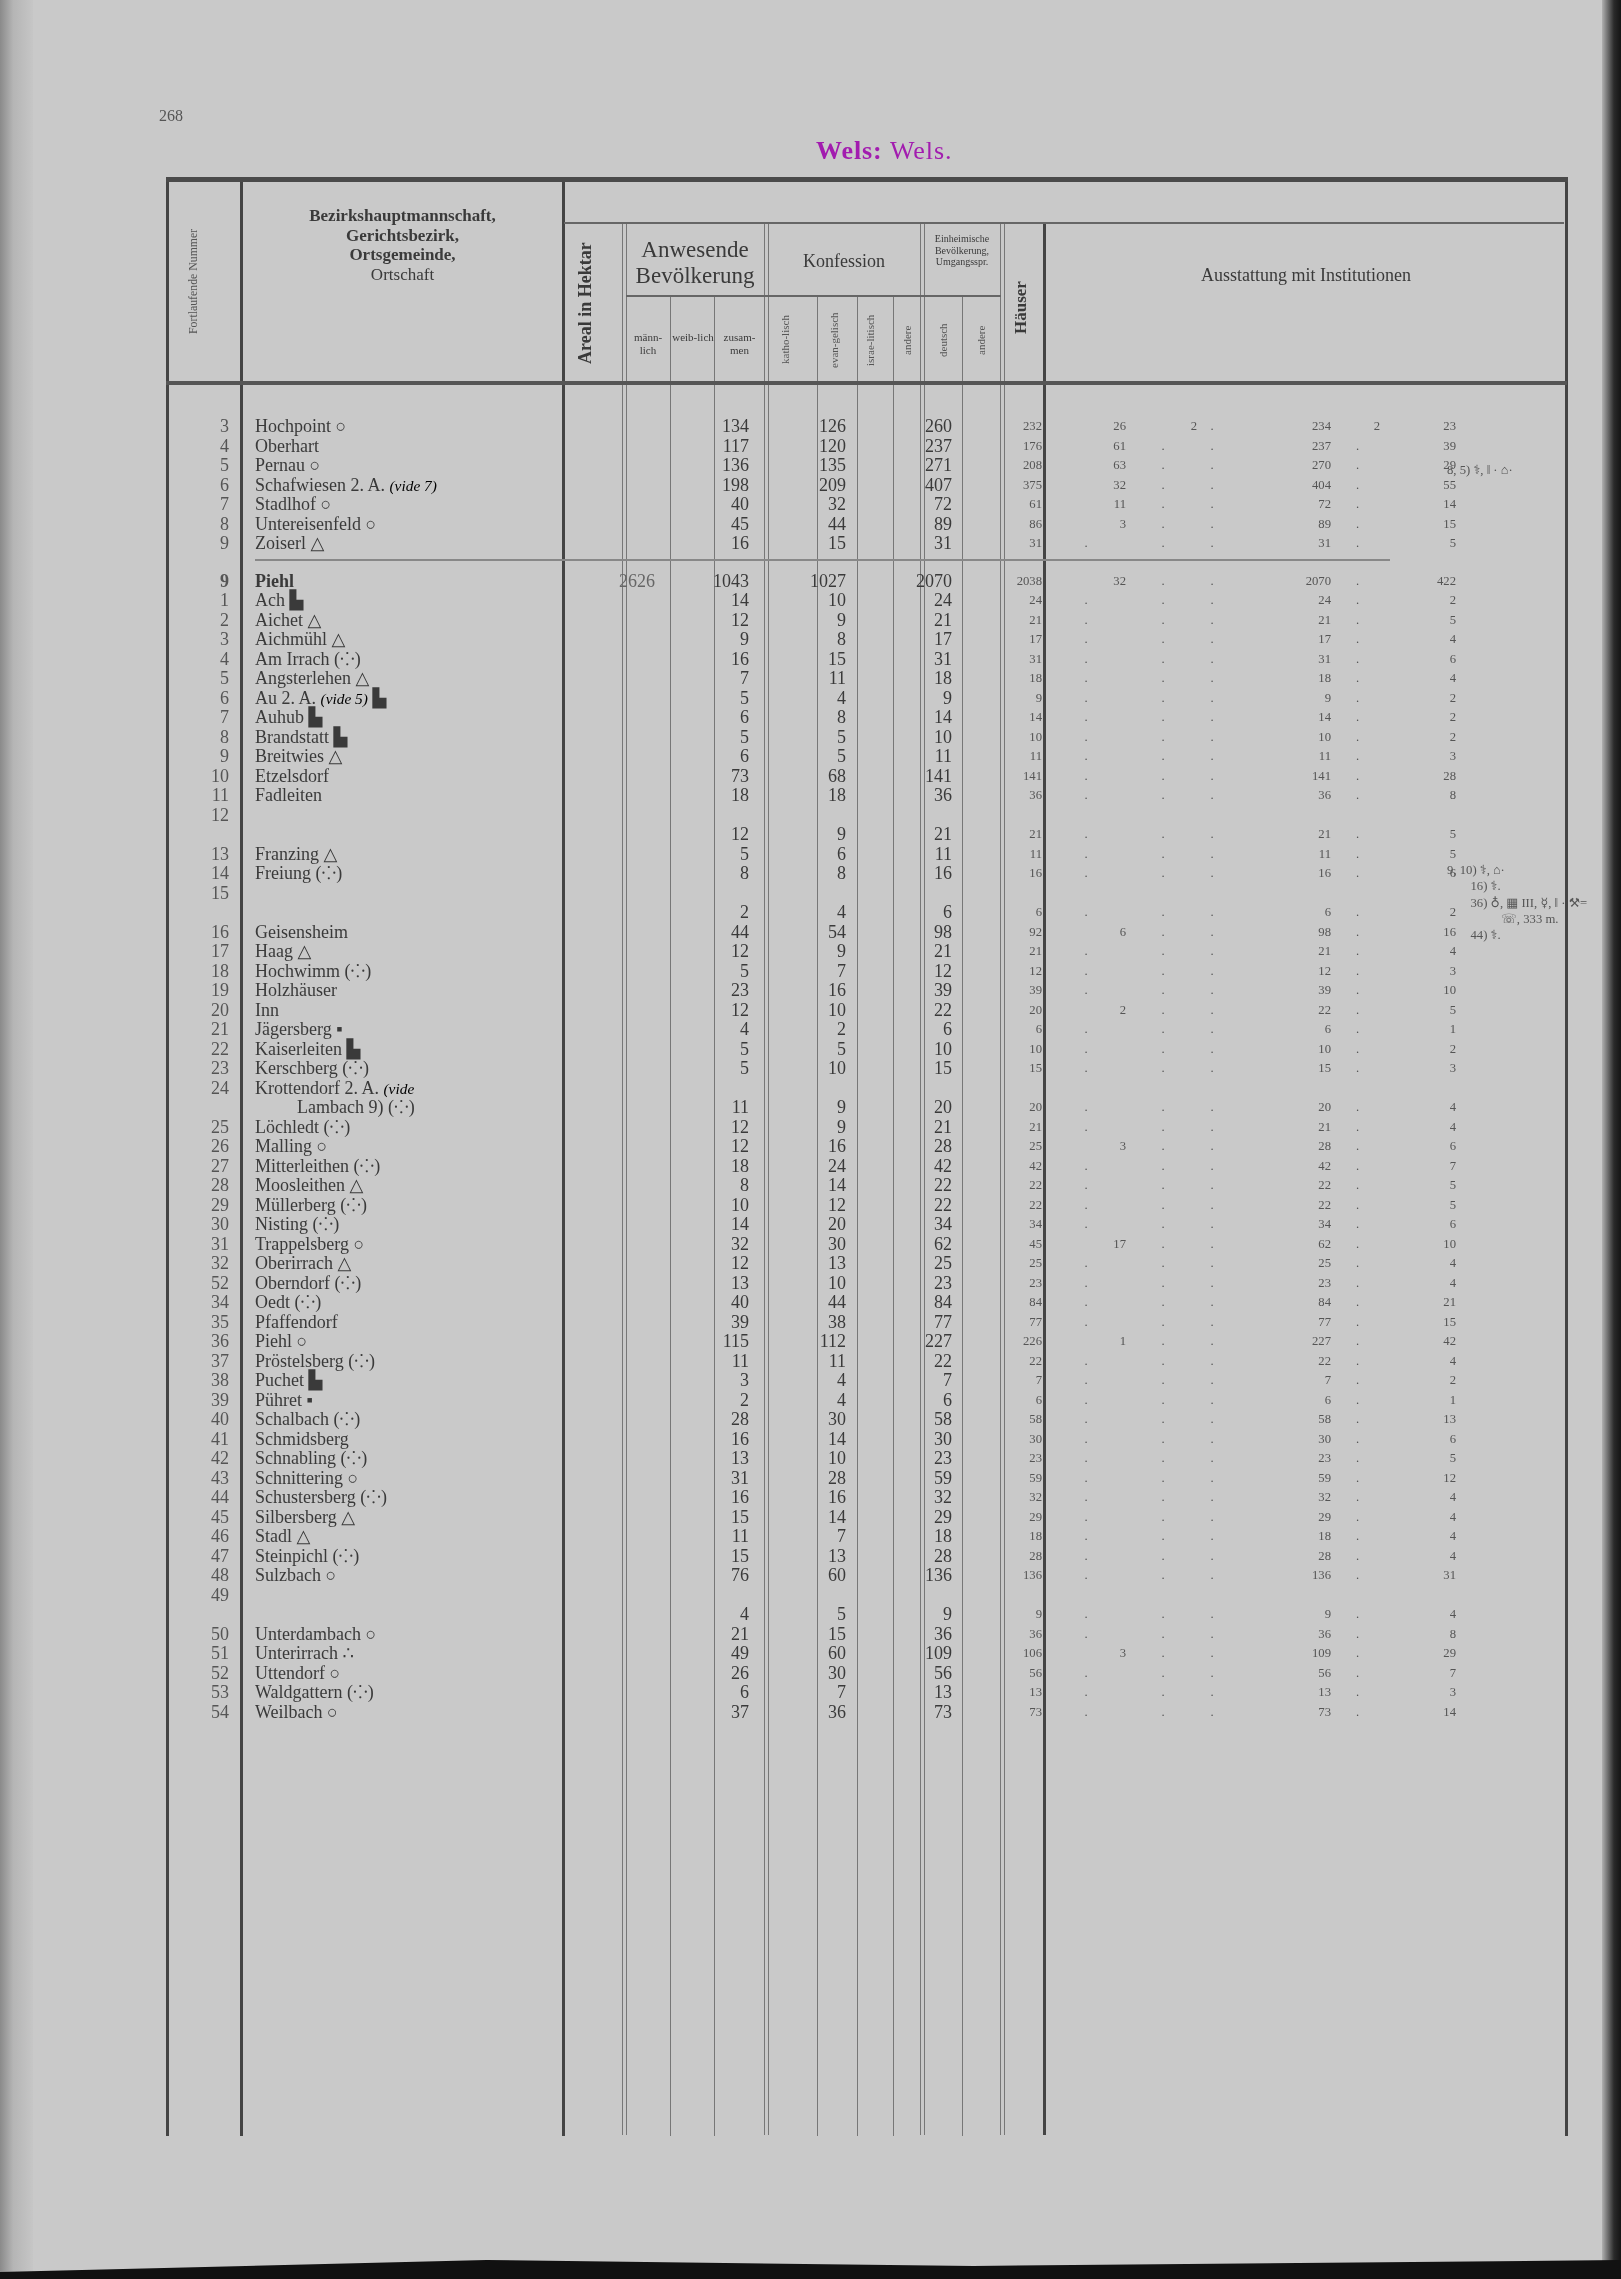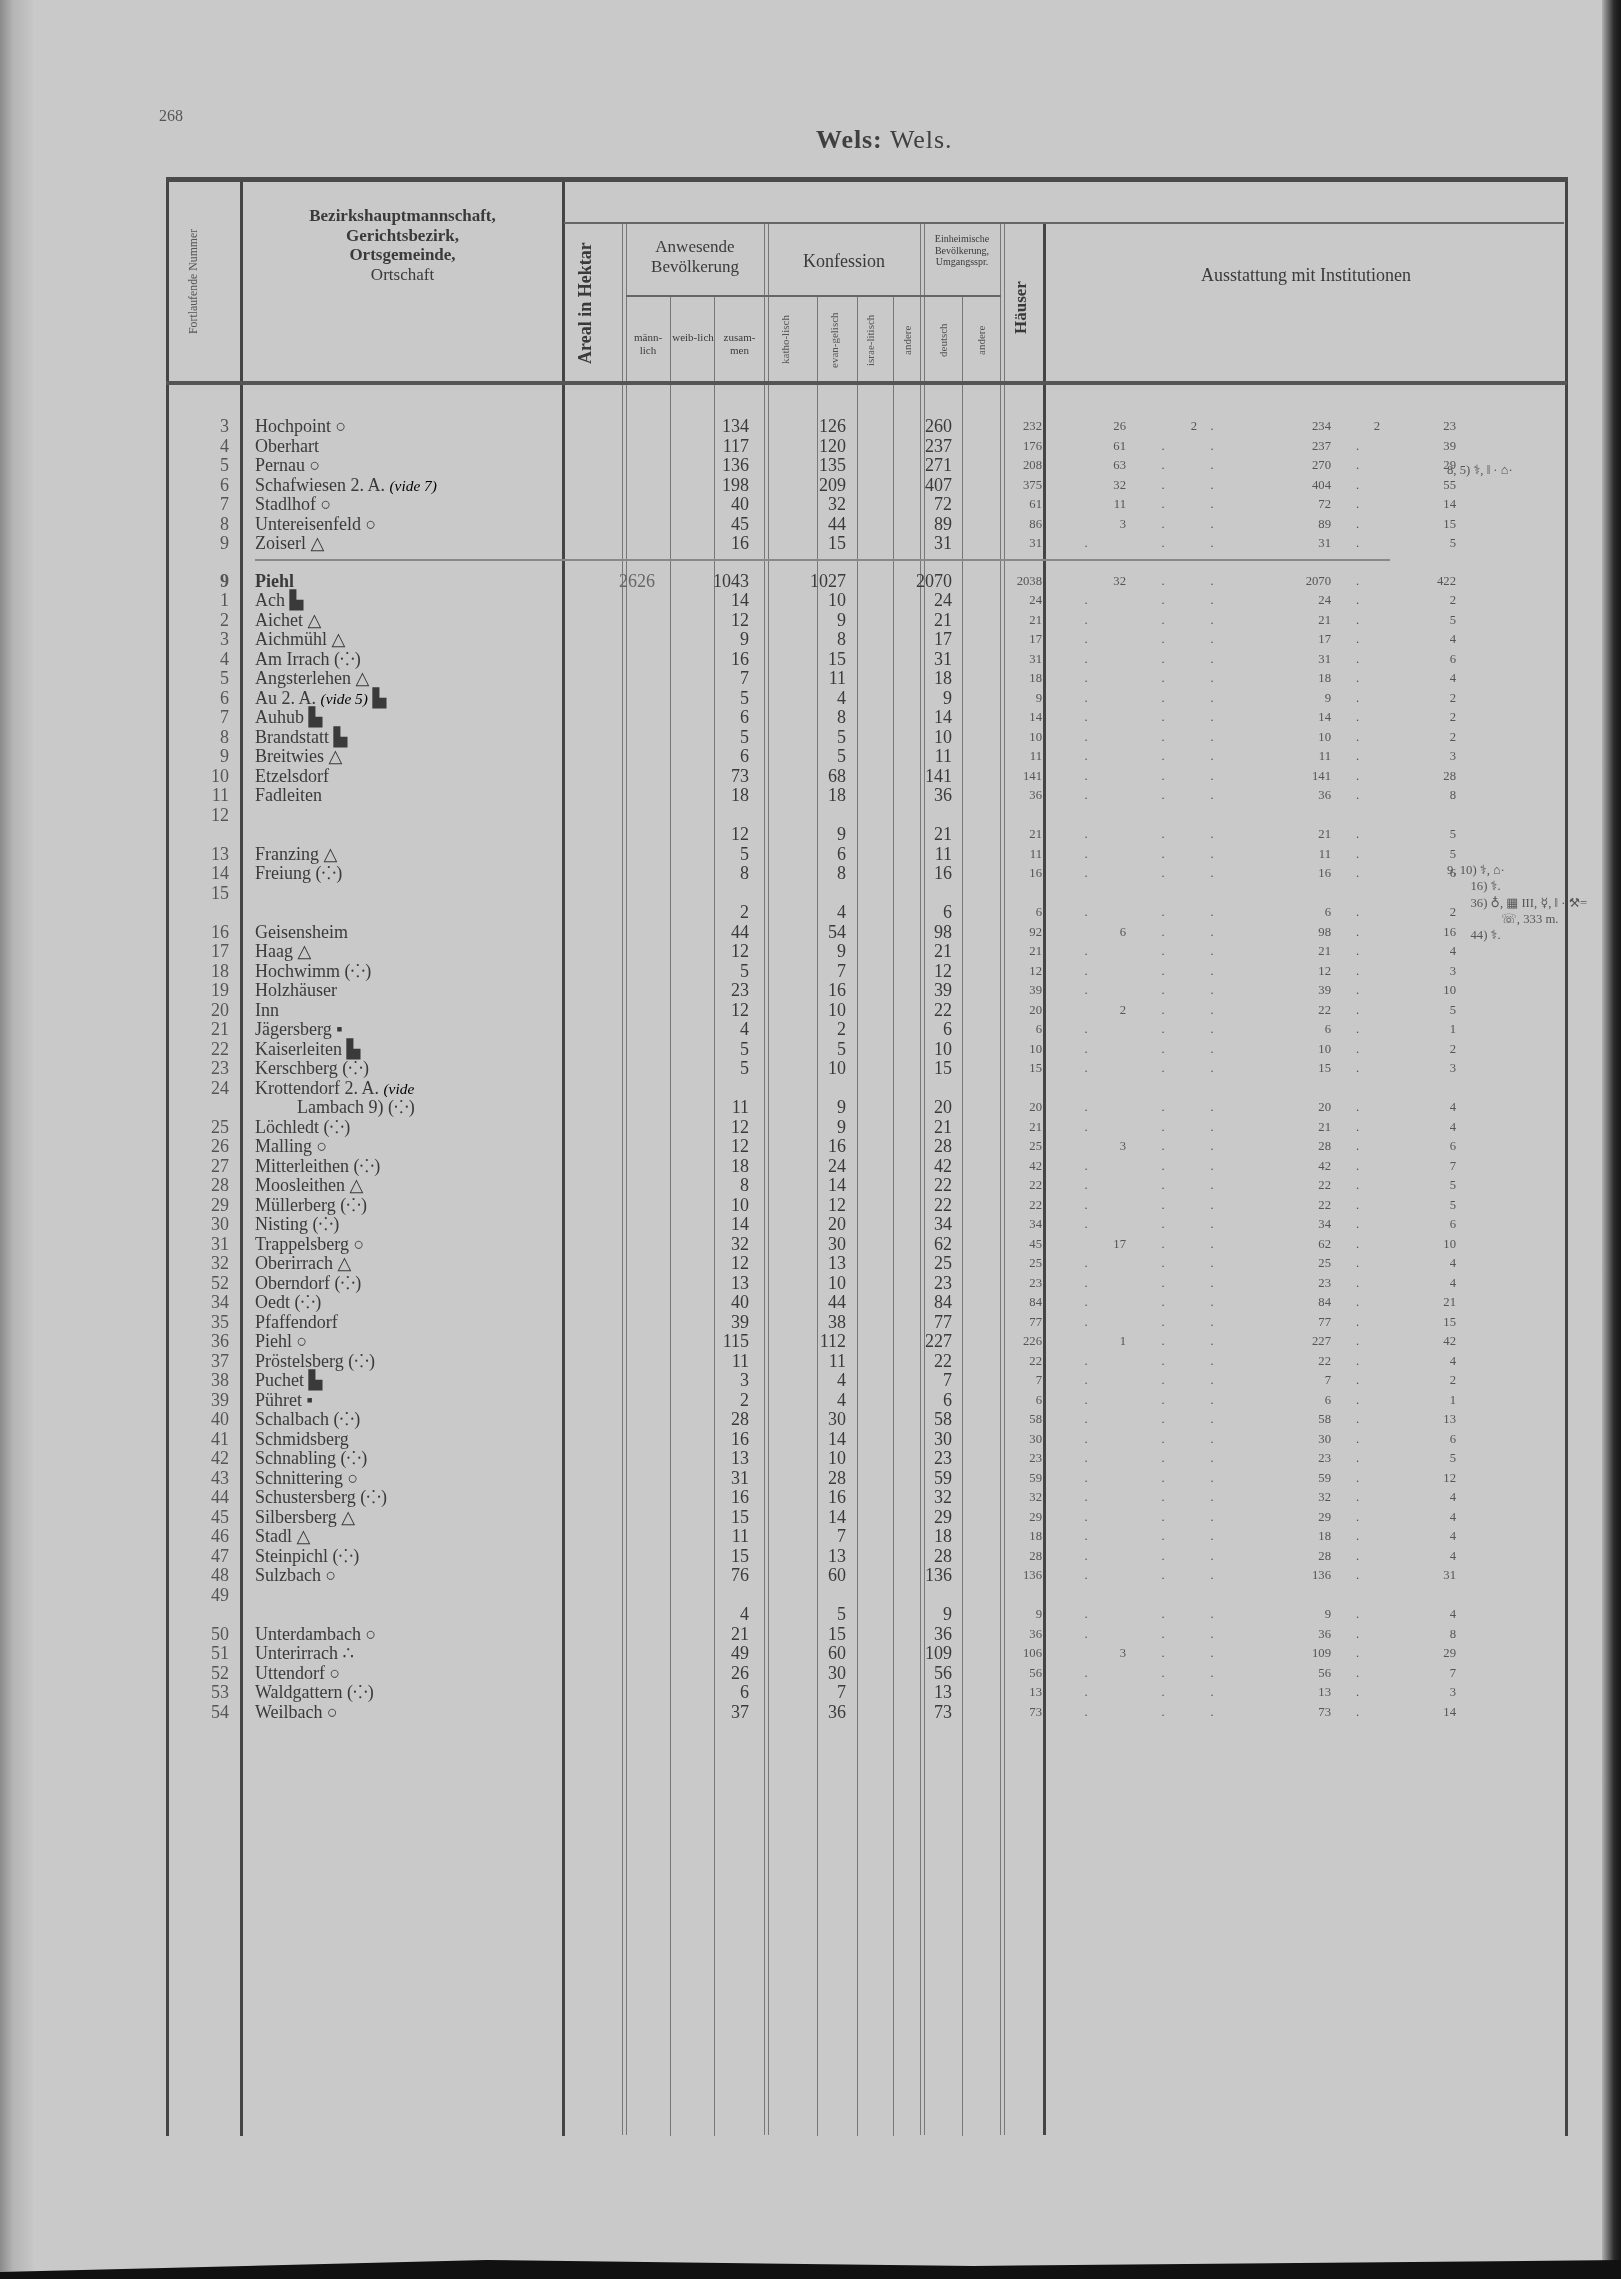--- a/index.html
+++ b/index.html
@@ -20,21 +20,21 @@
   .bottom-edge {
     position: absolute; left: 0; bottom: 0; width: 1622px; height: 20px;
     background: #111;
     clip-path: polygon(0 60%, 30% 0, 60% 30%, 100% 0, 100% 100%, 0 100%);
   }
   .page-number {
     position: absolute; left: 159px; top: 107px; font-size: 16px; color: #555;
     font-family: "Liberation Serif", serif;
   }
   .page-title {
-    position: absolute; left: 816px; top: 125px; font-size: 26px; color: #404040;
+    position: absolute; left: 816px; top: 136px; font-size: 26px; color: #a21caf;
     font-family: "Liberation Serif", serif; font-weight: bold; letter-spacing: 0.9px;
   }
   .page-title .sub { font-weight: normal; }
 
   
   .sheet {
     position: absolute; left: 166px; top: 177px; width: 1402px; height: 1958px;
   }
   .top-rule { position: absolute; left: 0; top: 0; width: 1402px; height: 4.5px; background: #4a4a4a; }
   .vline { position: absolute; top: 4.5px; background: #444; }
@@ -128,21 +128,21 @@
   <div class="hline" style="left:0;top:204px;width:1401px;height:3.6px;background:#555"></div>
 
   <div class="vert" style="left:20px;top:18px;height:172px;font-size:11.8px">Fortlaufende Nummer</div>
   <div class="hdr" style="left:80px;top:29px;width:313px;font-size:17px">
     <div style="font-weight:bold">Bezirkshauptmannschaft,</div>
     <div style="font-weight:bold">Gerichtsbezirk,</div>
     <div style="font-weight:bold">Ortsgemeinde,</div>
     <div>Ortschaft</div>
   </div>
   <div class="vert" style="left:409px;top:54px;height:145px;font-size:18px;color:#3a3a3a;font-weight:bold;width:36px">Areal in Hektar</div>
-  <div class="hdr" style="left:461px;top:60px;width:136px;font-size:17px">Anwesende Bevölkerung</div>
+  <div class="hdr" style="left:461px;top:60px;width:136px;font-size:23px">Anwesende Bevölkerung</div>
   <div class="hdr" style="left:461px;top:154px;width:42px;font-size:11px">männ-lich</div>
   <div class="hdr" style="left:506px;top:154px;width:42px;font-size:11px">weib-lich</div>
   <div class="hdr" style="left:550px;top:154px;width:47px;font-size:11px">zusam-men</div>
   <div class="hdr" style="left:603px;top:74px;width:150px;font-size:18px">Konfession</div>
   <div class="vert" style="left:613px;top:127px;height:72px;font-size:11px">katho-lisch</div>
   <div class="vert" style="left:662px;top:127px;height:72px;font-size:11px">evan-gelisch</div>
   <div class="vert" style="left:698px;top:127px;height:72px;font-size:11px">israe-litisch</div>
   <div class="vert" style="left:735px;top:127px;height:72px;font-size:11px">andere</div>
   <div class="hdr" style="left:760px;top:56px;width:72px;font-size:10px">Einheimische Bevölkerung, Umgangsspr.</div>
   <div class="vert" style="left:771px;top:127px;height:72px;font-size:11px">deutsch</div>

